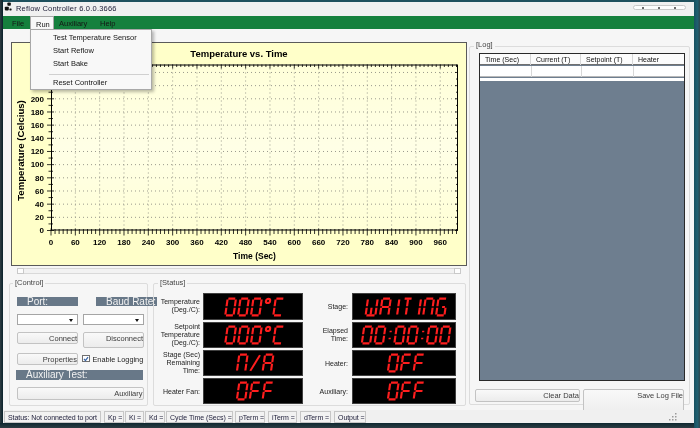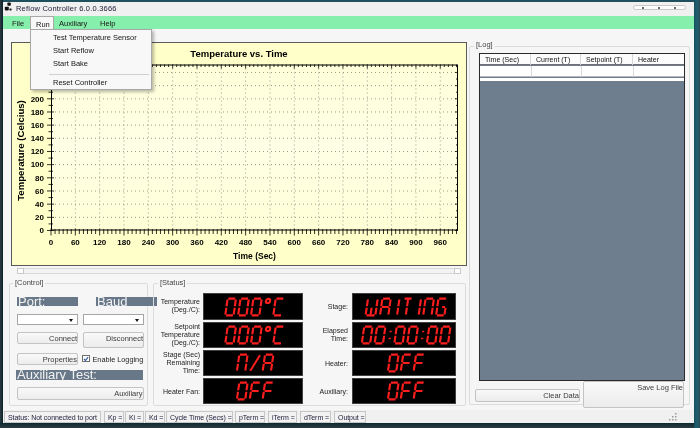--- a/index.html
+++ b/index.html
@@ -3,29 +3,29 @@
 <style>
 * { margin:0; padding:0; box-sizing:border-box; }
 html,body { width:700px; height:428px; }
 body { background:#1e5b69; font-family:"Liberation Sans",sans-serif; position:relative; overflow:hidden; }
 .abs { position:absolute; }
 .win { position:absolute; left:3px; top:2px; width:691px; height:421px; background:#f6f6f6; }
 .titlebar { position:absolute; left:3px; top:2px; width:691px; height:15px; background:#f0f0f0; }
 .title { position:absolute; left:16px; top:4px; font-size:7.5px; color:#1b1b35; letter-spacing:0.2px; }
 .capbtns { position:absolute; left:633px; top:4.5px; width:53px; height:5px; background:#fdfdfd; border:0.5px solid #c9c9c9; border-radius:2.5px; }
 .capdot { position:absolute; top:1.5px; width:2px; height:2px; background:#3a3a3a; border-radius:1px; }
-.menubar { position:absolute; left:3px; top:15.5px; width:691px; height:13.5px; background:#86efac; font-size:7.5px; color:#151515; }
+.menubar { position:absolute; left:3px; top:15.5px; width:691px; height:13.5px; background:#15803d; font-size:7.5px; color:#151515; }
 .mitem { position:absolute; top:3px; }
 .runbox { position:absolute; left:29.5px; top:15.5px; width:24px; height:14px; background:#f8f8f8; border:1px solid #a8a8a8; border-bottom:none; }
 .menu { position:absolute; left:29.5px; top:29px; width:122px; height:61px; background:#f8f8f8; border:1px solid #a8a8a8; box-shadow:2px 2px 3px rgba(0,0,0,0.28); font-size:7.5px; color:#151515; z-index:30; }
 .menu div.it { position:absolute; left:22.5px; }
 .msep { position:absolute; left:18px; right:2px; top:43.5px; border-top:1px solid #d0d0d0; }
 .groupbox { position:absolute; border:1px solid #dcdcdc; border-radius:2px; }
 .grouplabel { position:absolute; font-size:7.5px; color:#444; background:#f6f6f6; padding:0 2px; }
-.slatebar { position:absolute; background:#687888; color:#f2f2f2; font-size:13px; line-height:9px; padding-left:1px; }
+.slatebar { position:absolute; background:#687888; color:#f2f2f2; font-size:10px; line-height:9px; padding-left:10px; }
 .combo { position:absolute; background:#fff; border:1px solid #a5a5a5; height:11px; }
 .combo:after { content:""; position:absolute; right:4px; top:3.8px; border-left:2.9px solid transparent; border-right:2.9px solid transparent; border-top:3.6px solid #111; }
 .btn { position:absolute; background:linear-gradient(#f9f9f9,#ececec); border:1px solid #c3c3c3; border-radius:2px; color:#3c3c3c; font-size:7.5px; text-align:right; }
 .lcd { position:absolute; background:#000; border:1px solid #404040; display:flex; align-items:center; justify-content:center; }
 .slabel { position:absolute; font-size:7px; color:#222; text-align:right; line-height:8px; }
 .sb { position:absolute; background:#f2f2f2; border:1px solid #c6c6c6; color:#1c1c38; font-size:7px; letter-spacing:-0.06px; line-height:11px; padding-left:3px; white-space:nowrap; overflow:hidden; }
 .th { position:absolute; top:0; height:11px; font-size:7px; color:#111; line-height:11.5px; padding-left:5px; border-right:1px solid #d8d8d8; }
 </style></head>
 <body>
 <div class="abs" style="left:0;top:0;width:700px;height:2px;background:#1f505d;"></div>
@@ -409,21 +409,21 @@
     <div class="th" style="left:153px;width:51px;border-right:none;">Heater</div>
   </div>
   <div class="abs" style="left:0;top:12px;width:204px;height:11px;background:#fff;border-bottom:1px solid #b8b8b8;">
     <div class="abs" style="left:51px;top:0;height:11px;border-left:1px solid #d8d8d8;"></div>
     <div class="abs" style="left:101px;top:0;height:11px;border-left:1px solid #d8d8d8;"></div>
     <div class="abs" style="left:153px;top:0;height:11px;border-left:1px solid #d8d8d8;"></div>
   </div>
   <div class="abs" style="left:0;top:24px;width:204px;height:2.5px;background:#fff;"></div>
 </div>
 <div class="btn" style="left:475px;top:389px;width:105px;height:12.5px;line-height:11px;">Clear Data</div>
-<div class="btn" style="left:583px;top:381px;width:101px;height:27px;line-height:11px;">Save Log File</div>
+<div class="btn" style="left:583px;top:389px;width:101px;height:27px;line-height:11px;">Save Log File</div>
 
 <div class="groupbox" style="left:9px;top:283px;width:139px;height:123px;"></div>
 <div class="grouplabel" style="left:13px;top:278px;">[Control]</div>
 <div class="slatebar" style="left:17px;top:297px;width:61px;height:9px;">Port:</div>
 <div class="slatebar" style="left:96px;top:297px;width:61px;height:9px;">Baud Rate:</div>
 <div class="combo" style="left:17px;top:314px;width:61px;"></div>
 <div class="combo" style="left:83px;top:314px;width:61px;"></div>
 <div class="btn" style="left:17px;top:331.5px;width:61px;height:12.5px;line-height:11px;">Connect</div>
 <div class="btn" style="left:83px;top:331.5px;width:61px;height:16px;line-height:11px;">Disconnect</div>
 <div class="btn" style="left:17px;top:352.5px;width:61px;height:12.5px;line-height:11px;">Properties</div>

